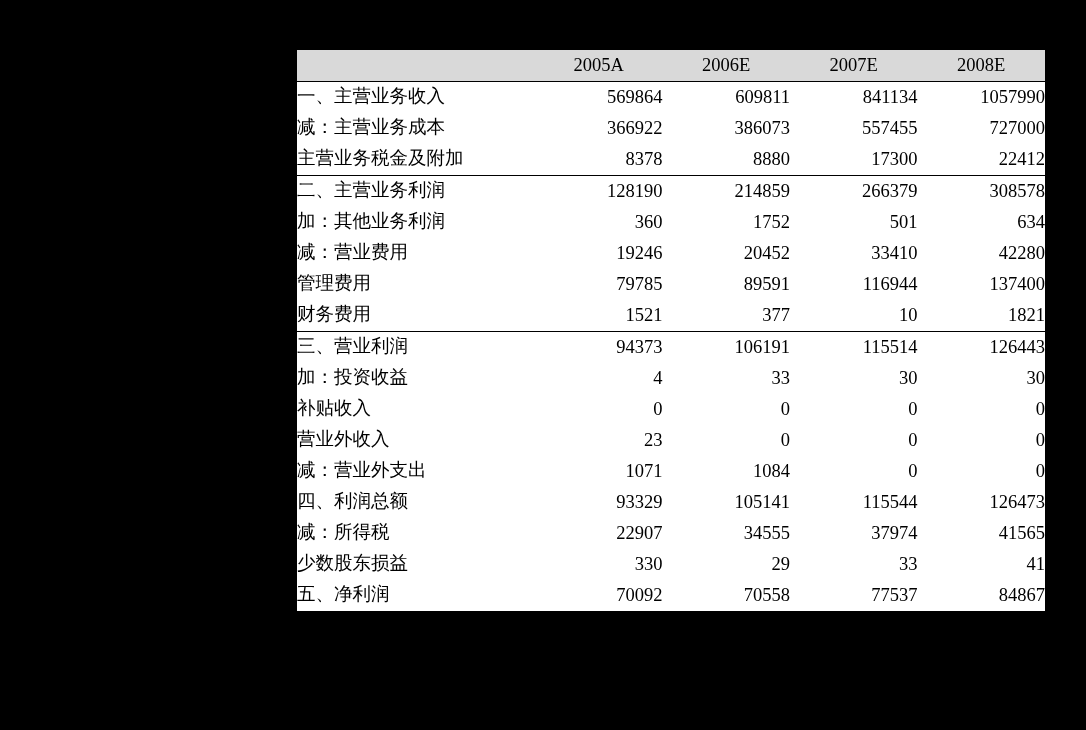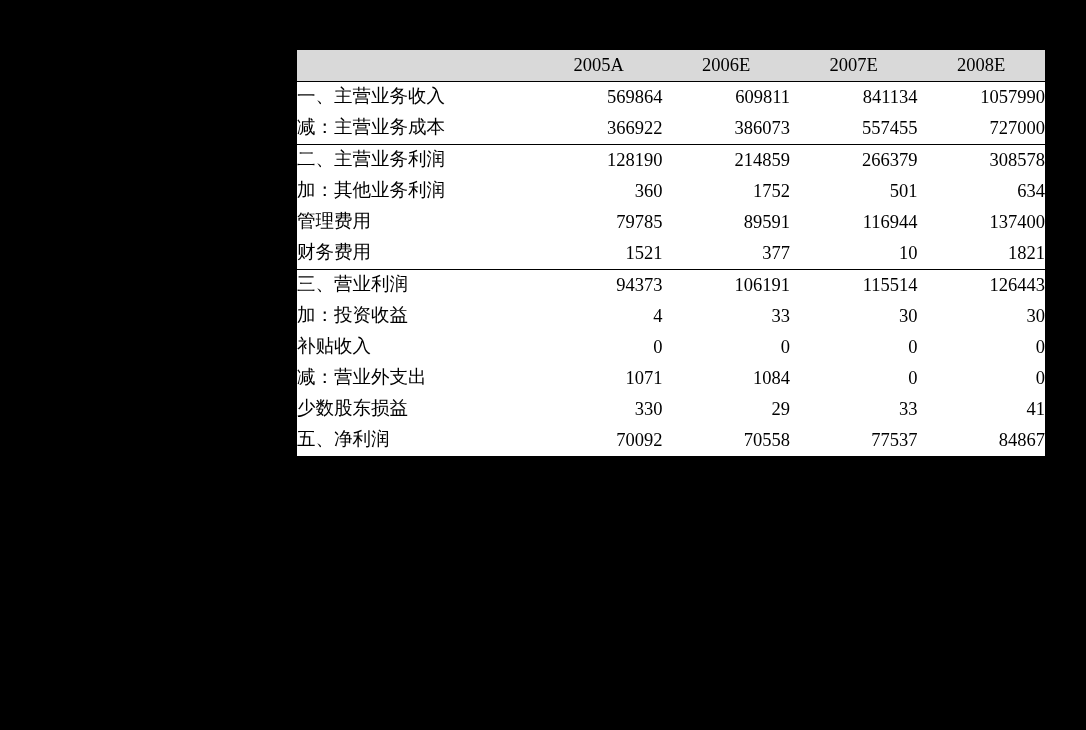--- a/index.html
+++ b/index.html
@@ -112,35 +112,49 @@
           <td class="num">841134</td>
           <td class="num">1057990</td>
         </tr>
         <tr>
           <td class="label">减：主营业务成本</td>
           <td class="num">366922</td>
           <td class="num">386073</td>
           <td class="num">557455</td>
           <td class="num">727000</td>
         </tr>
+        <tr>
+          <td class="label">主营业务税金及附加</td>
+          <td class="num">8378</td>
+          <td class="num">8880</td>
+          <td class="num">17300</td>
+          <td class="num">22412</td>
+        </tr>
         <tr class="sect-top">
           <td class="label">二、主营业务利润</td>
           <td class="num">128190</td>
           <td class="num">214859</td>
           <td class="num">266379</td>
           <td class="num">308578</td>
         </tr>
         <tr>
           <td class="label">加：其他业务利润</td>
           <td class="num">360</td>
           <td class="num">1752</td>
           <td class="num">501</td>
           <td class="num">634</td>
         </tr>
         <tr>
+          <td class="label">减：营业费用</td>
+          <td class="num">19246</td>
+          <td class="num">20452</td>
+          <td class="num">33410</td>
+          <td class="num">42280</td>
+        </tr>
+        <tr>
           <td class="label">管理费用</td>
           <td class="num">79785</td>
           <td class="num">89591</td>
           <td class="num">116944</td>
           <td class="num">137400</td>
         </tr>
         <tr>
           <td class="label">财务费用</td>
           <td class="num">1521</td>
           <td class="num">377</td>
@@ -162,25 +176,46 @@
           <td class="num">30</td>
         </tr>
         <tr>
           <td class="label">补贴收入</td>
           <td class="num">0</td>
           <td class="num">0</td>
           <td class="num">0</td>
           <td class="num">0</td>
         </tr>
         <tr>
+          <td class="label">营业外收入</td>
+          <td class="num">23</td>
+          <td class="num">0</td>
+          <td class="num">0</td>
+          <td class="num">0</td>
+        </tr>
+        <tr>
           <td class="label">减：营业外支出</td>
           <td class="num">1071</td>
           <td class="num">1084</td>
           <td class="num">0</td>
           <td class="num">0</td>
+        </tr>
+        <tr>
+          <td class="label">四、利润总额</td>
+          <td class="num">93329</td>
+          <td class="num">105141</td>
+          <td class="num">115544</td>
+          <td class="num">126473</td>
+        </tr>
+        <tr>
+          <td class="label">减：所得税</td>
+          <td class="num">22907</td>
+          <td class="num">34555</td>
+          <td class="num">37974</td>
+          <td class="num">41565</td>
         </tr>
         <tr>
           <td class="label">少数股东损益</td>
           <td class="num">330</td>
           <td class="num">29</td>
           <td class="num">33</td>
           <td class="num">41</td>
         </tr>
         <tr class="last-row">
           <td class="label">五、净利润</td>

